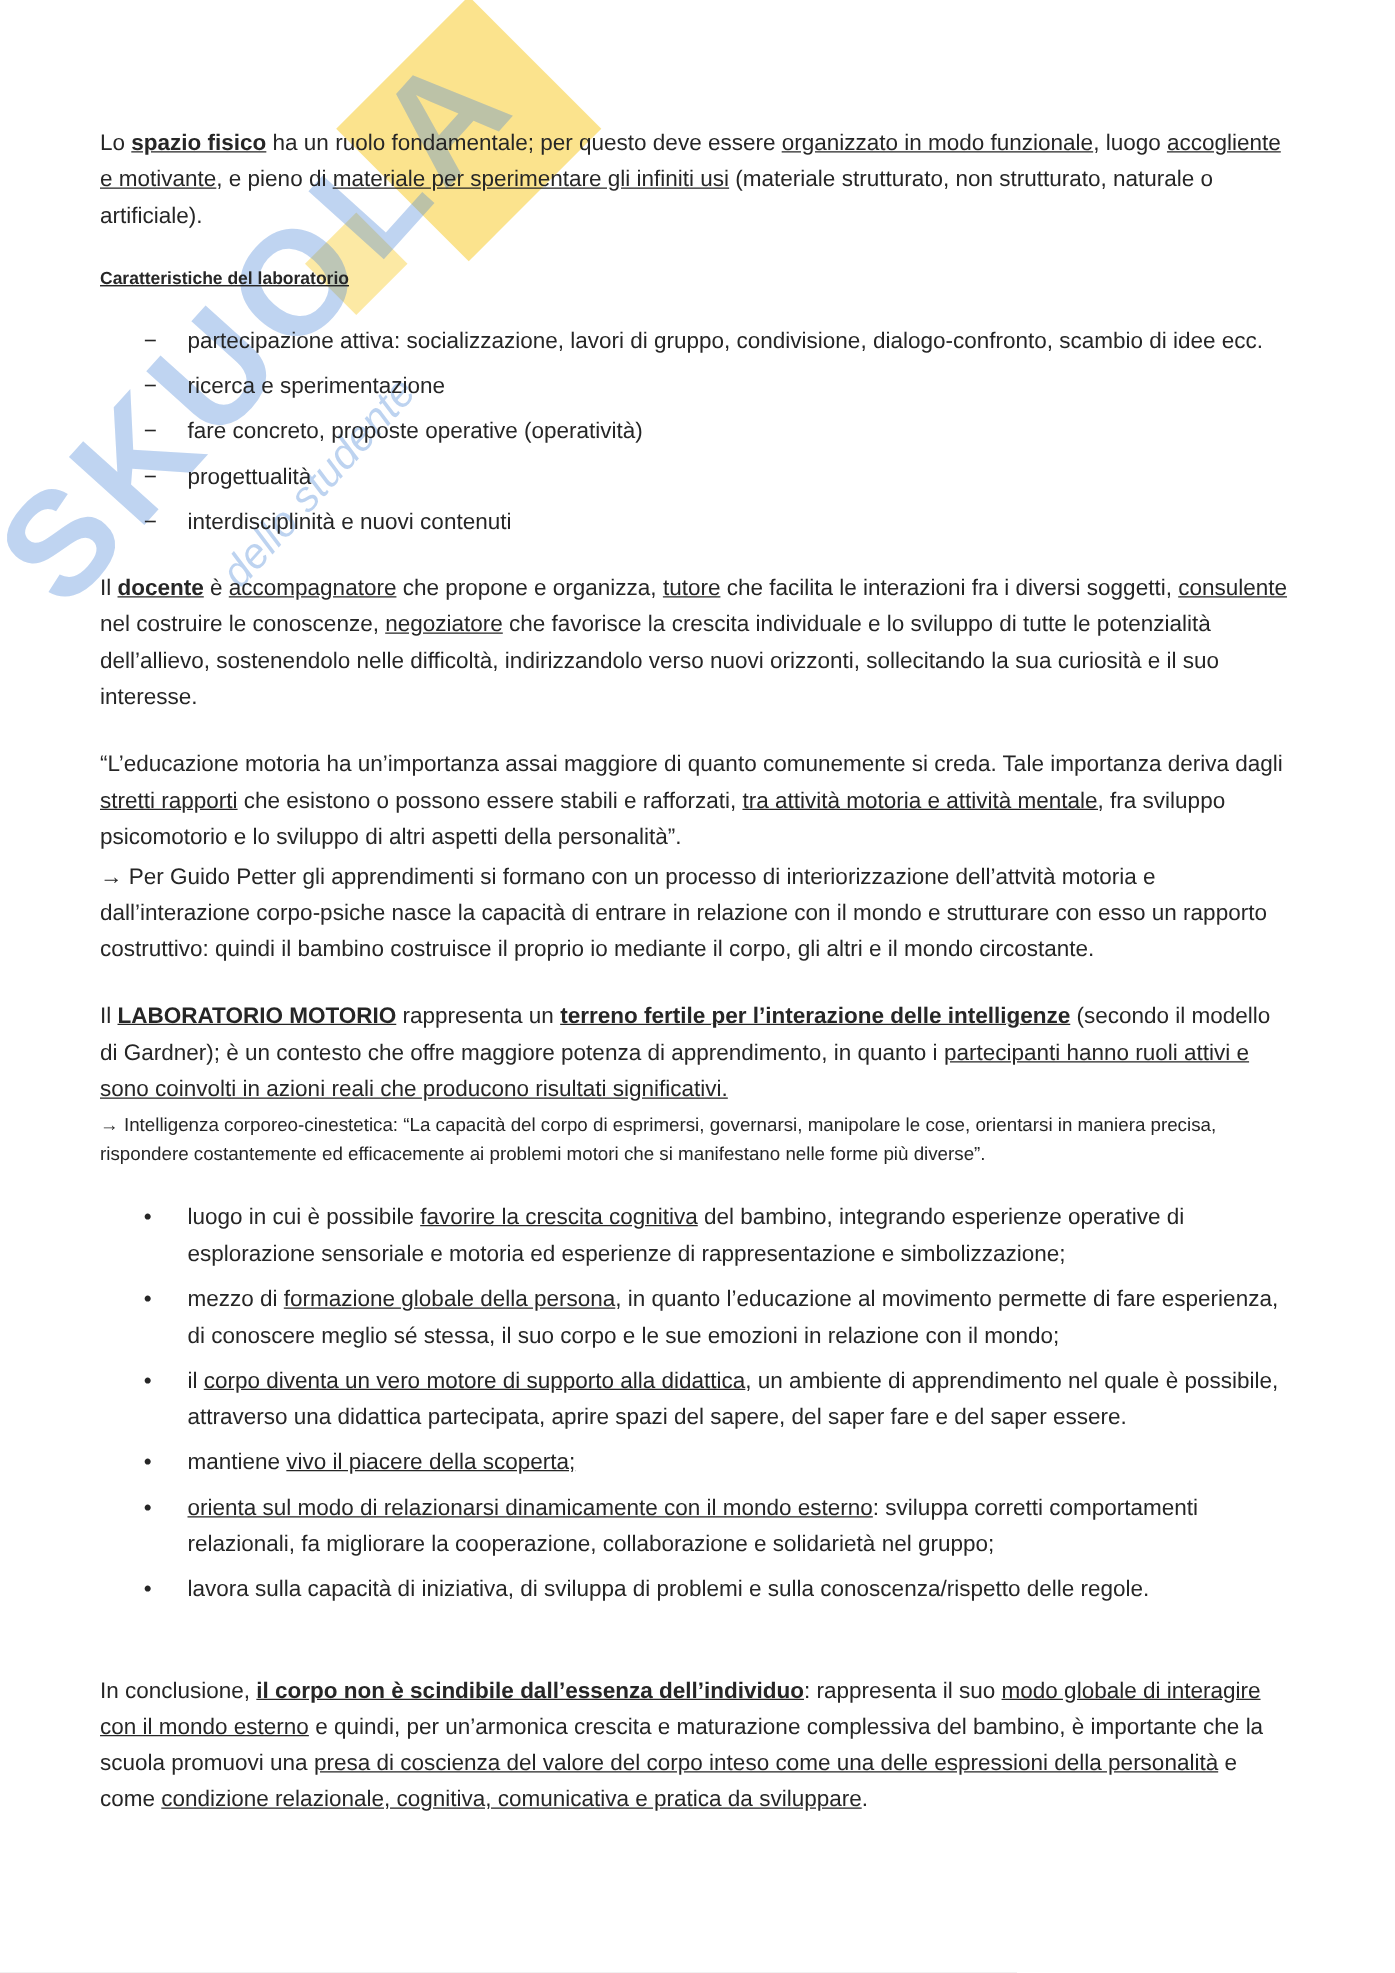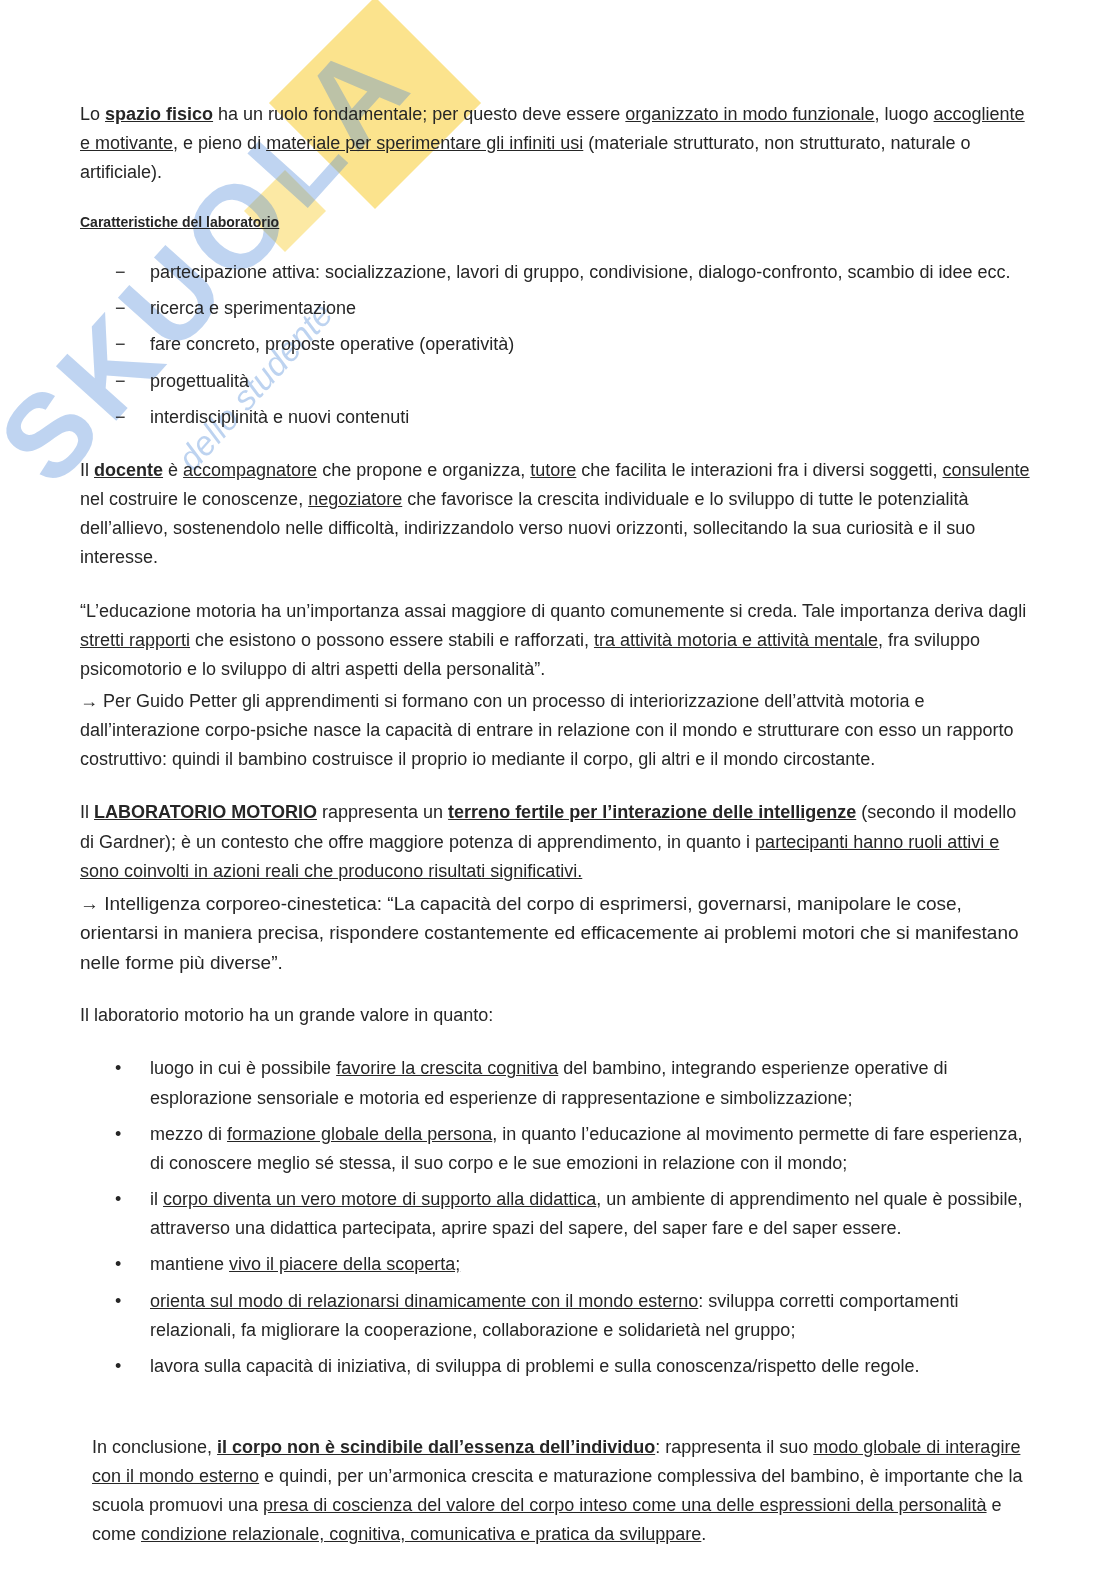--- a/index.html
+++ b/index.html
@@ -32,22 +32,22 @@
   
   .content{
     position:relative;z-index:1;
     padding:100px 82px 0 80px;
     font-size:18px;
     line-height:1.62;
   }
   .para,.heading,.doc-list{margin:24px 0 0 0;}
   .content > :first-child{margin-top:0;}
   .para.tight{margin-top:3px;}
-  .para.wide{margin-top:52px;margin-left:12px;}
-  .para.small{font-size:19px;line-height:1.55;}
+  .para.wide{margin-top:52px;}
+  .para.small{font-size:15px;line-height:1.55;}
   .heading{font-size:14px;font-weight:bold;text-decoration:underline;}
   .doc-list{list-style:none;padding:0 0 0 35px;}
   .doc-list li{display:flex;margin:0 0 7px 0;}
   .doc-list .marker{flex:0 0 35px;width:35px;}
   .doc-list .li-body{flex:1;}
   .b{font-weight:bold;text-decoration:underline;}
   .i{}
   .u{text-decoration:underline;}
 </style>
 </head>
@@ -85,21 +85,20 @@
         <li>
           <span class="marker">−</span>
           <span class="li-body"><span>interdisciplinità e nuovi contenuti</span></span>
         </li>
       </ul>
       <p class="para"><span>Il </span><span class="b">docente</span><span> è </span><span class="u">accompagnatore</span><span> che </span><span class="i">propone e organizza</span><span>, </span><span class="u">tutore</span><span> che </span><span class="i">facilita le interazioni</span><span> fra i diversi soggetti, </span><span class="u">consulente</span><span> nel </span><span class="i">costruire le conoscenze</span><span>, </span><span class="u">negoziatore</span><span> che </span><span class="i">favorisce la crescita individuale e lo sviluppo di tutte le potenzialità dell’allievo</span><span>, sostenendolo nelle difficoltà, indirizzandolo verso nuovi orizzonti, sollecitando la sua curiosità e il suo interesse.</span></p>
       <p class="para"><span class="i">“L’educazione motoria ha un’importanza assai maggiore di quanto comunemente si creda. Tale importanza deriva dagli </span><span class="i u">stretti rapporti</span><span class="i"> che esistono o possono essere stabili e rafforzati, </span><span class="i u">tra attività motoria e attività mentale,</span><span class="i"> fra sviluppo psicomotorio e lo sviluppo di altri aspetti della personalità”.</span></p>
       <p class="para tight"><span>→ Per Guido Petter gli apprendimenti si formano con un processo di interiorizzazione dell’attvità motoria e dall’interazione corpo-psiche nasce la capacità di entrare in relazione con il mondo e strutturare con esso un rapporto costruttivo: quindi il bambino costruisce il proprio io mediante il corpo, gli altri e il mondo circostante.</span></p>
       <p class="para"><span>Il </span><span class="b">LABORATORIO MOTORIO</span><span> rappresenta un </span><span class="b">terreno fertile per l’interazione delle intelligenze</span><span> (secondo il modello di Gardner); è un contesto che offre maggiore potenza di apprendimento, in quanto i </span><span class="u">partecipanti hanno ruoli attivi e sono coinvolti in azioni reali che producono risultati significativi.</span></p>
       <p class="para small tight"><span>→ Intelligenza corporeo-cinestetica: “</span><span class="i">La capacità del corpo di esprimersi, governarsi, manipolare le cose, orientarsi in maniera precisa, rispondere costantemente ed efficacemente ai problemi motori che si manifestano nelle forme più diverse</span><span>”.</span></p>
-      <p class="para"><span>Il laboratorio motorio ha un grande valore in quanto:</span></p>
       <ul class="doc-list bullet-list">
         <li>
           <span class="marker">•</span>
           <span class="li-body"><span>luogo in cui è possibile </span><span class="u">favorire la crescita cognitiva</span><span> del bambino, integrando </span><span class="i">esperienze operative di esplorazione sensoriale e motoria</span><span> ed </span><span class="i">esperienze di rappresentazione e simbolizzazione</span><span>;</span></span>
         </li>
         <li>
           <span class="marker">•</span>
           <span class="li-body"><span>mezzo di </span><span class="u">formazione globale della persona</span><span>, in quanto l’educazione al movimento permette di fare esperienza, di conoscere meglio sé stessa, il suo corpo e le sue emozioni in relazione con il mondo;</span></span>
         </li>
         <li>

